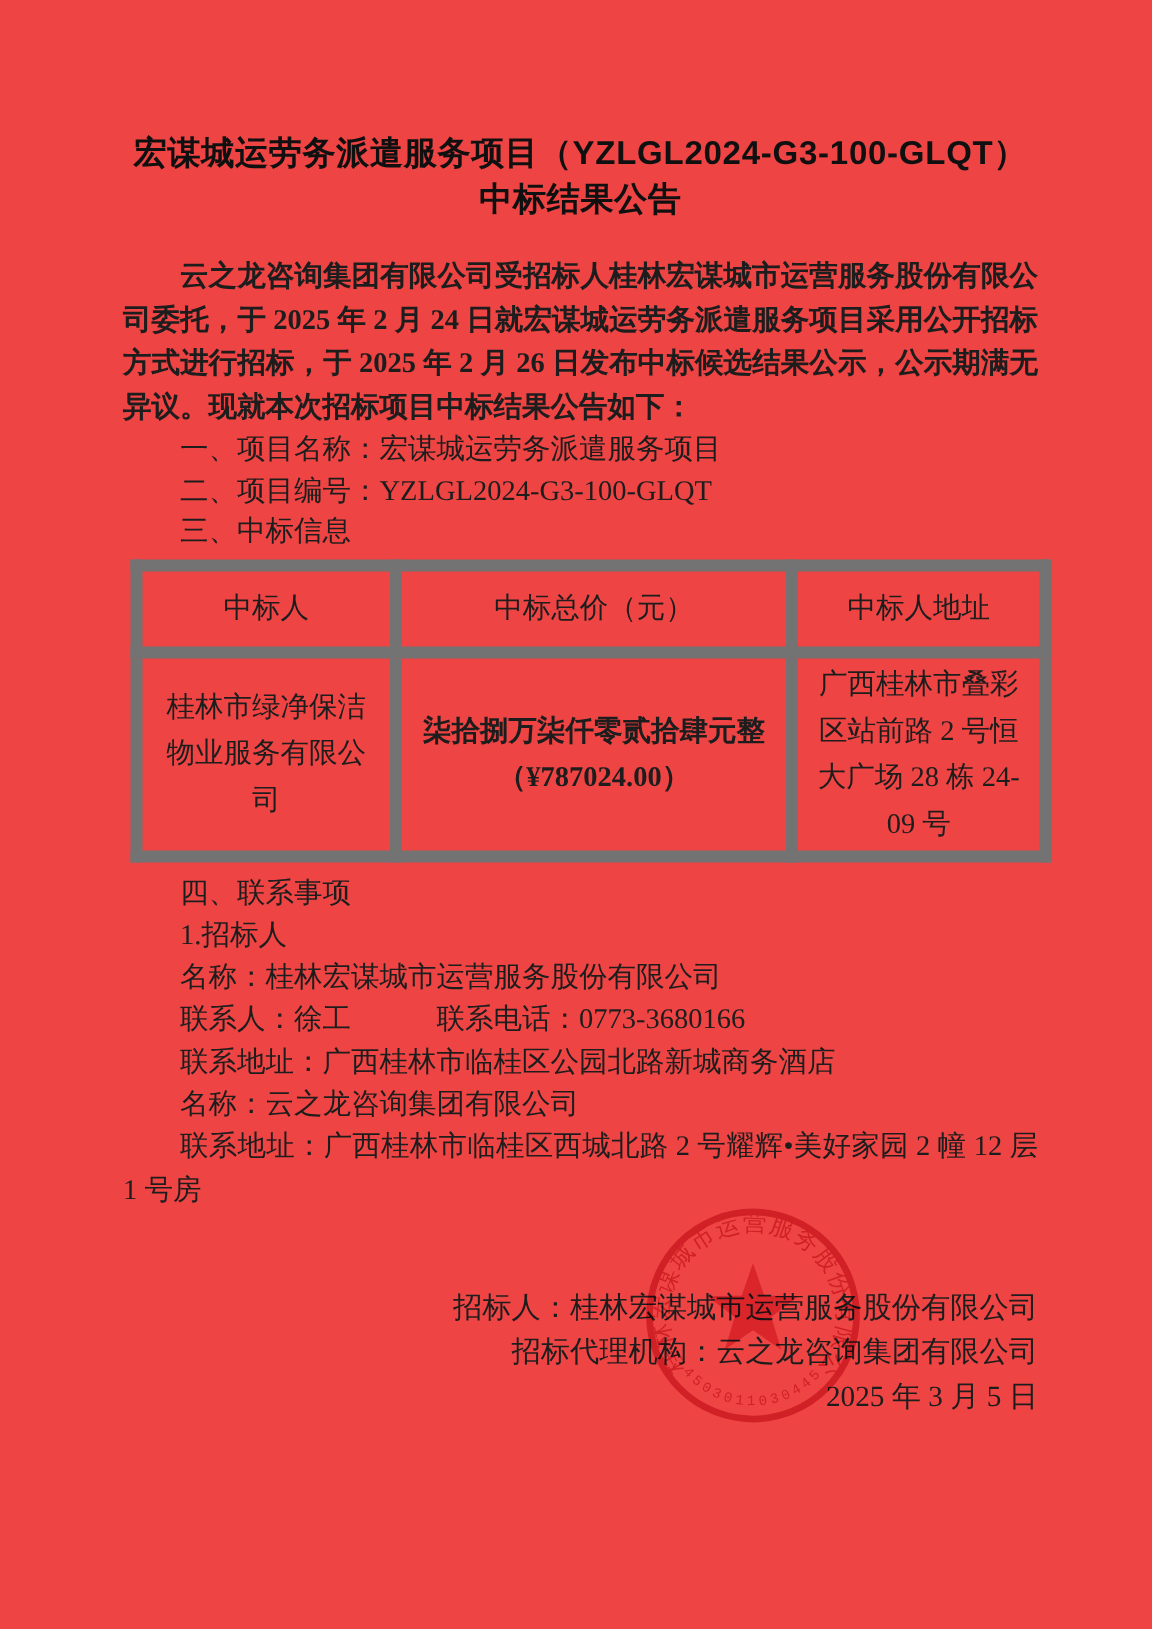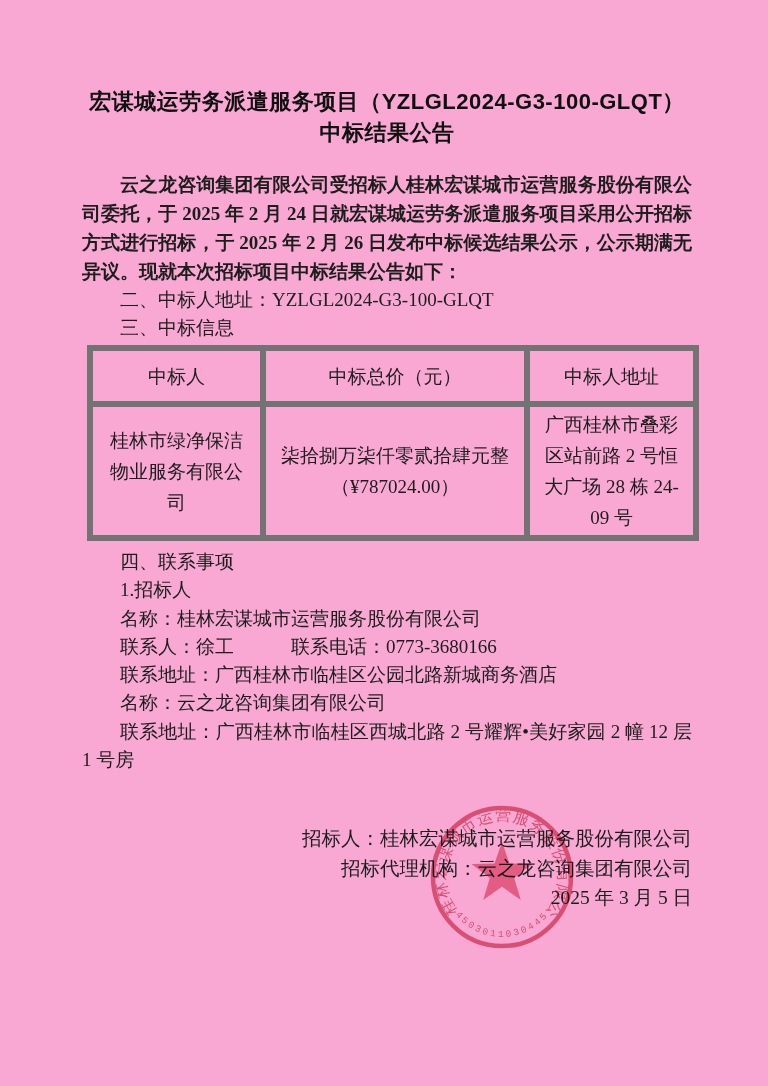--- a/index.html
+++ b/index.html
@@ -1,20 +1,20 @@
 <!DOCTYPE html>
 <html><head>
 <meta charset="utf-8">
 <style>
   html,body{margin:0;padding:0;background:#e8e8e8;}
   .page{
     position:relative;
     width:768px;height:1086px;
     margin:0 auto;
-    background:#f9a8d4;
+    background:#ef4444;
     overflow:hidden;
     color:#1d1d1d;
     font-family:"Liberation Serif","DejaVu Serif",serif;
   }
   .content{
     padding:86px 76px 0 82px;
     font-size:19px;
     line-height:29px;
   }
   .doc-title{
@@ -37,29 +37,29 @@
     text-indent:2em;
     line-height:27.5px;
   }
   table.award{
     width:606px;
     margin:4px 0 7px 5px;
     border-collapse:collapse;
     table-layout:fixed;
   }
   table.award th, table.award td{
-    border:6px solid #737373;
+    border:8px solid #737373;
     font-weight:normal;
     text-align:center;
     padding:2px 8px;
     font-size:19px;
   }
   table.award thead th{height:46px;}
   table.award tbody td{height:94px;line-height:31px;}
-  .price-line{display:block;}
+  .price-line{display:block;font-weight:bold;}
   .contact-line{
     text-indent:2em;
     line-height:28.3px;
     text-align:justify;
   }
   .footer{
     margin-top:50px;
     text-align:right;
     line-height:29.5px;
     font-size:19.5px;
@@ -90,21 +90,22 @@
 </head>
 <body>
 
 <div class="page">
   <div class="content">
 
     <h1 class="doc-title">宏谋城运劳务派遣服务项目（YZLGL2024-G3-100-GLQT）中标结果公告</h1>
 
     <p class="intro">云之龙咨询集团有限公司受招标人桂林宏谋城市运营服务股份有限公司委托，于 2025 年 2 月 24 日就宏谋城运劳务派遣服务项目采用公开招标方式进行招标，于 2025 年 2 月 26 日发布中标候选结果公示，公示期满无异议。现就本次招标项目中标结果公告如下：</p>
 
-    <div class="list-item">二、中标人地址：YZLGL2024-G3-100-GLQT</div>
+    <div class="list-item">一、项目名称：宏谋城运劳务派遣服务项目</div>
+    <div class="list-item">二、项目编号：YZLGL2024-G3-100-GLQT</div>
     <div class="list-item">三、中标信息</div>
 
     <table class="award">
       <colgroup>
         <col style="width:173px">
           <col style="width:264px">
           <col style="width:169px">
       </colgroup>
       <thead>
         <tr>

